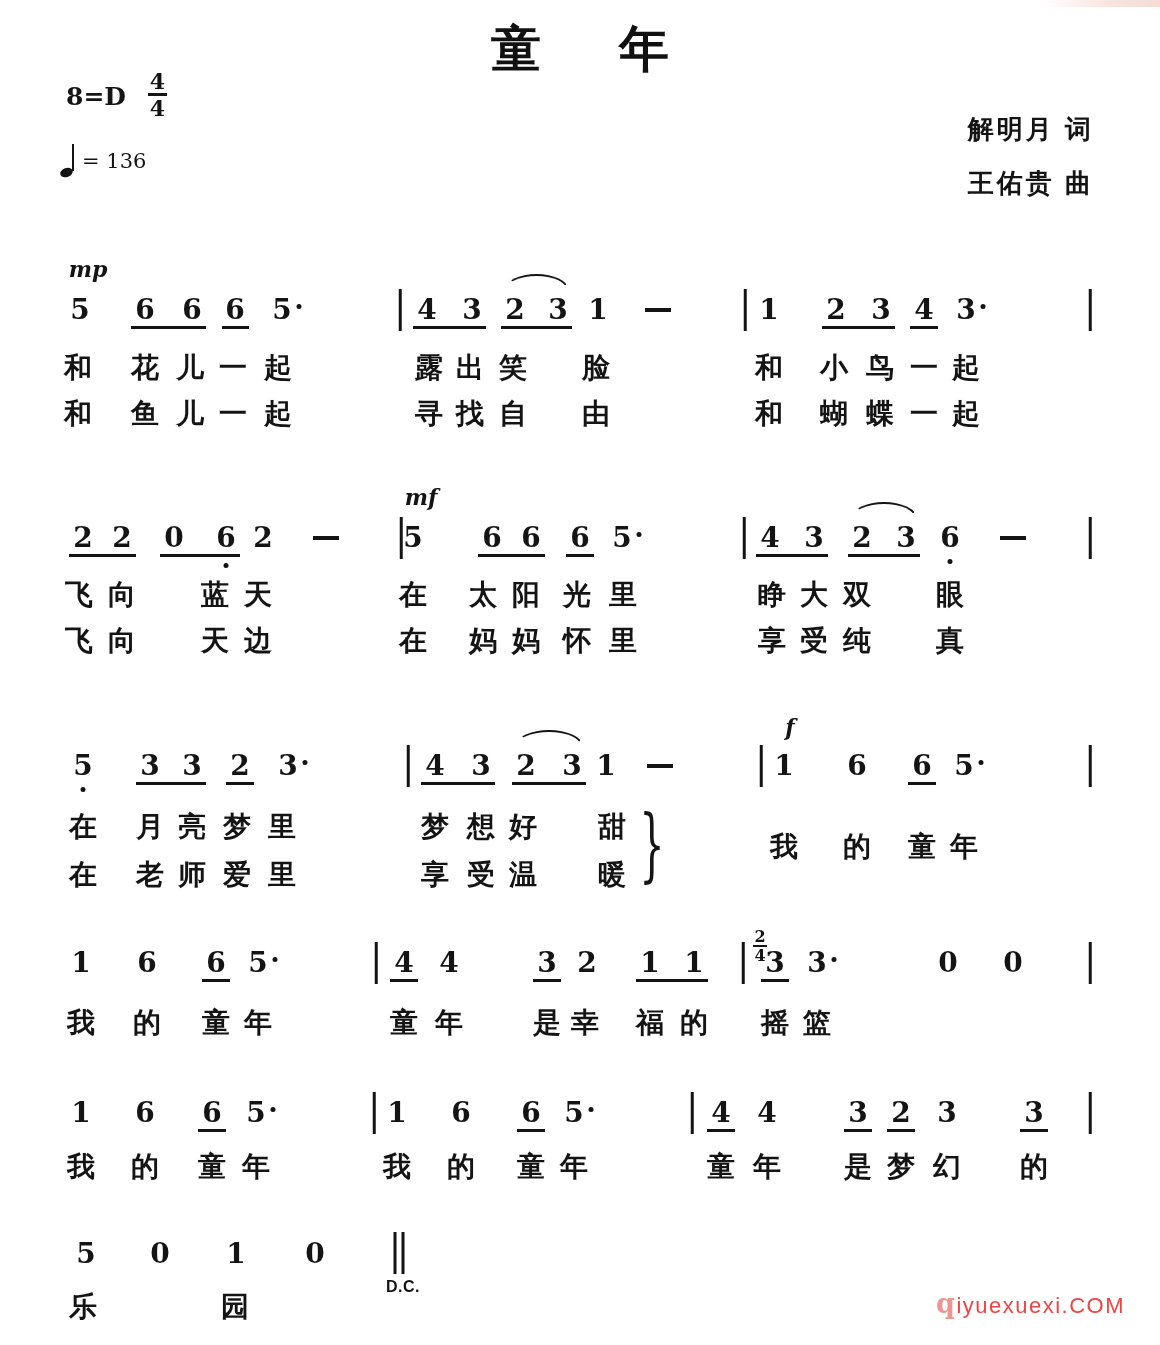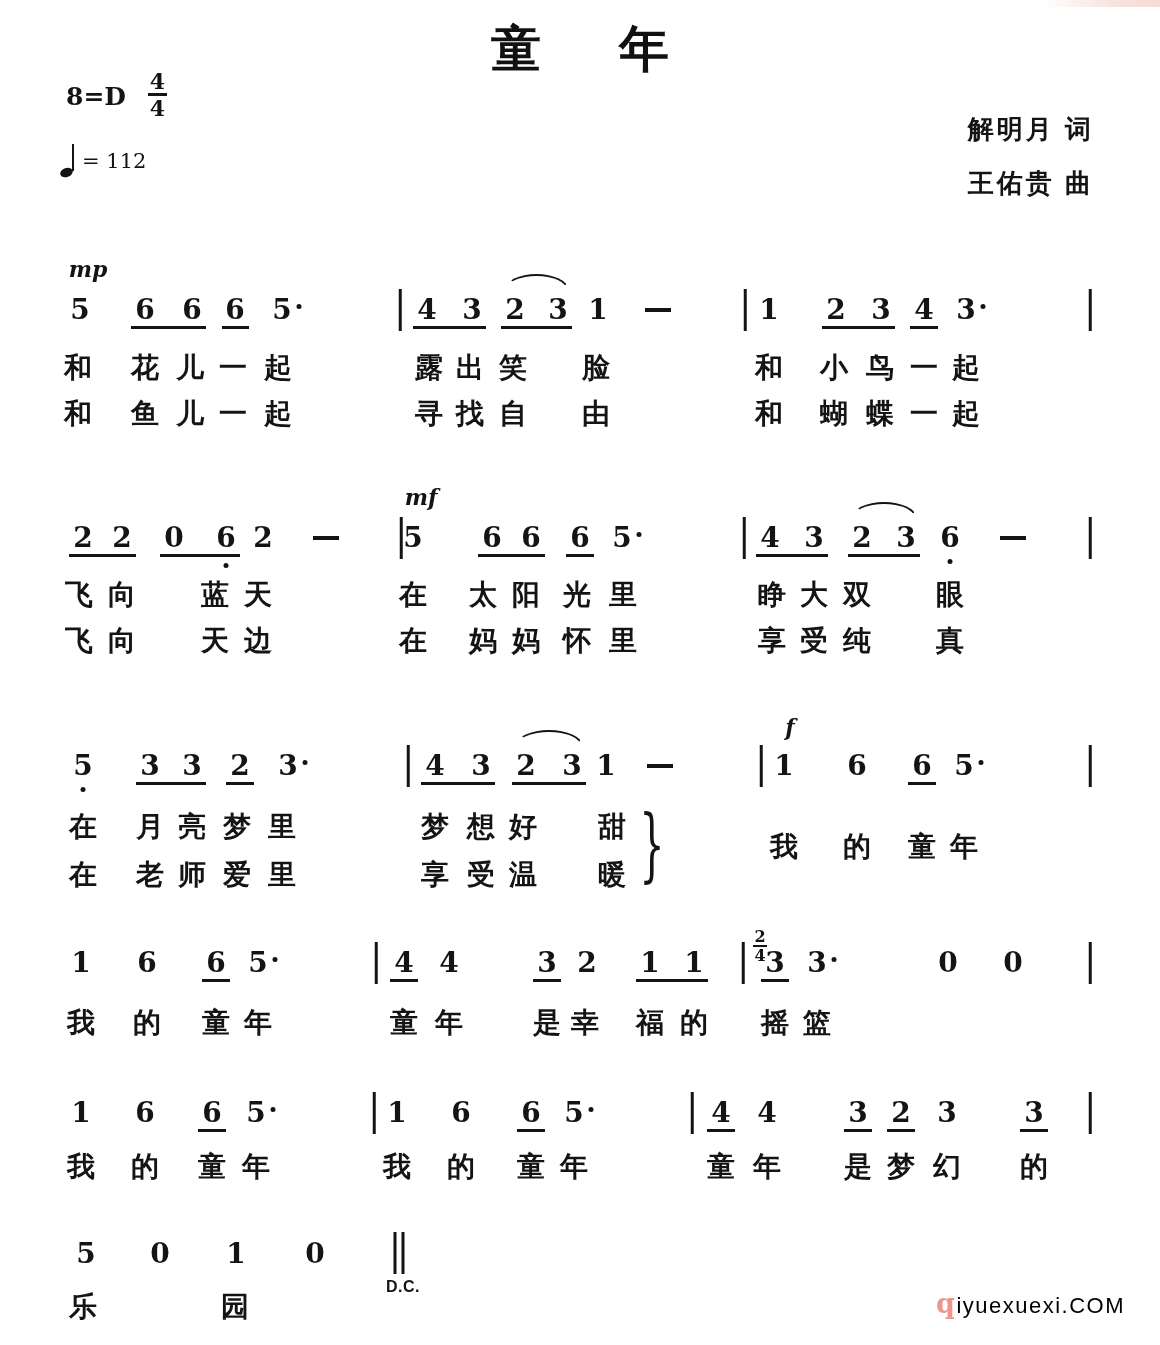--- a/index.html
+++ b/index.html
@@ -39,21 +39,21 @@
        font-weight:bold;font-size:22px;line-height:22px;}
   .lyric{position:absolute;transform:translateX(-50%);font-size:28px;line-height:30px;font-weight:600;
          white-space:nowrap;}
   .brace{position:absolute;transform:translateX(-50%) scaleY(2.0);transform-origin:center;
          font-family:"DejaVu Serif",serif;font-size:40px;line-height:40px;font-weight:normal;}
   .tsig{position:absolute;transform:translateX(-50%);text-align:center;font-family:"DejaVu Serif",serif;
         font-weight:bold;font-size:16px;line-height:15px;}
   .tsig .tline{width:14px;height:2px;background:#141414;margin:1px auto;}
 
   
-  .watermark{position:absolute;left:936px;top:1288px;font-size:22px;letter-spacing:1.5px;color:#000000;}
+  .watermark{position:absolute;left:936px;top:1288px;font-size:22px;letter-spacing:1.5px;color:#ef4444;}
   .watermark::first-letter{font-family:"DejaVu Serif",serif;font-weight:bold;font-size:27px;color:#ee958f;}
   .corner-smudge{position:absolute;left:1042px;top:0;width:118px;height:7px;
         background:linear-gradient(90deg,rgba(247,226,222,0),#f6dcd6 60%,#f3d2cc);opacity:.8;}
 </style>
 </head>
 <body>
 
 <div id="page">
 
   <div class="title">
@@ -64,21 +64,21 @@
   <div class="keysig">8=D</div>
 
   <div class="timesig-main">
     <div>4</div>
     <div class="frac-line"></div>
     <div>4</div>
   </div>
 
   <div class="tempo">
     <span class="qnote"></span>
-    <span>= 112</span>
+    <span>= 136</span>
   </div>
 
   <div class="credit lyricist">解明月 词</div>
   <div class="credit composer">王佑贵 曲</div>
 
   <div id="score">
       <div class="note" style="left: 80px; top: 294px;">5</div>
       <div class="note" style="left: 145px; top: 294px;">6</div>
       <div class="note" style="left: 192px; top: 294px;">6</div>
       <div class="note" style="left: 235px; top: 294px;">6</div>

